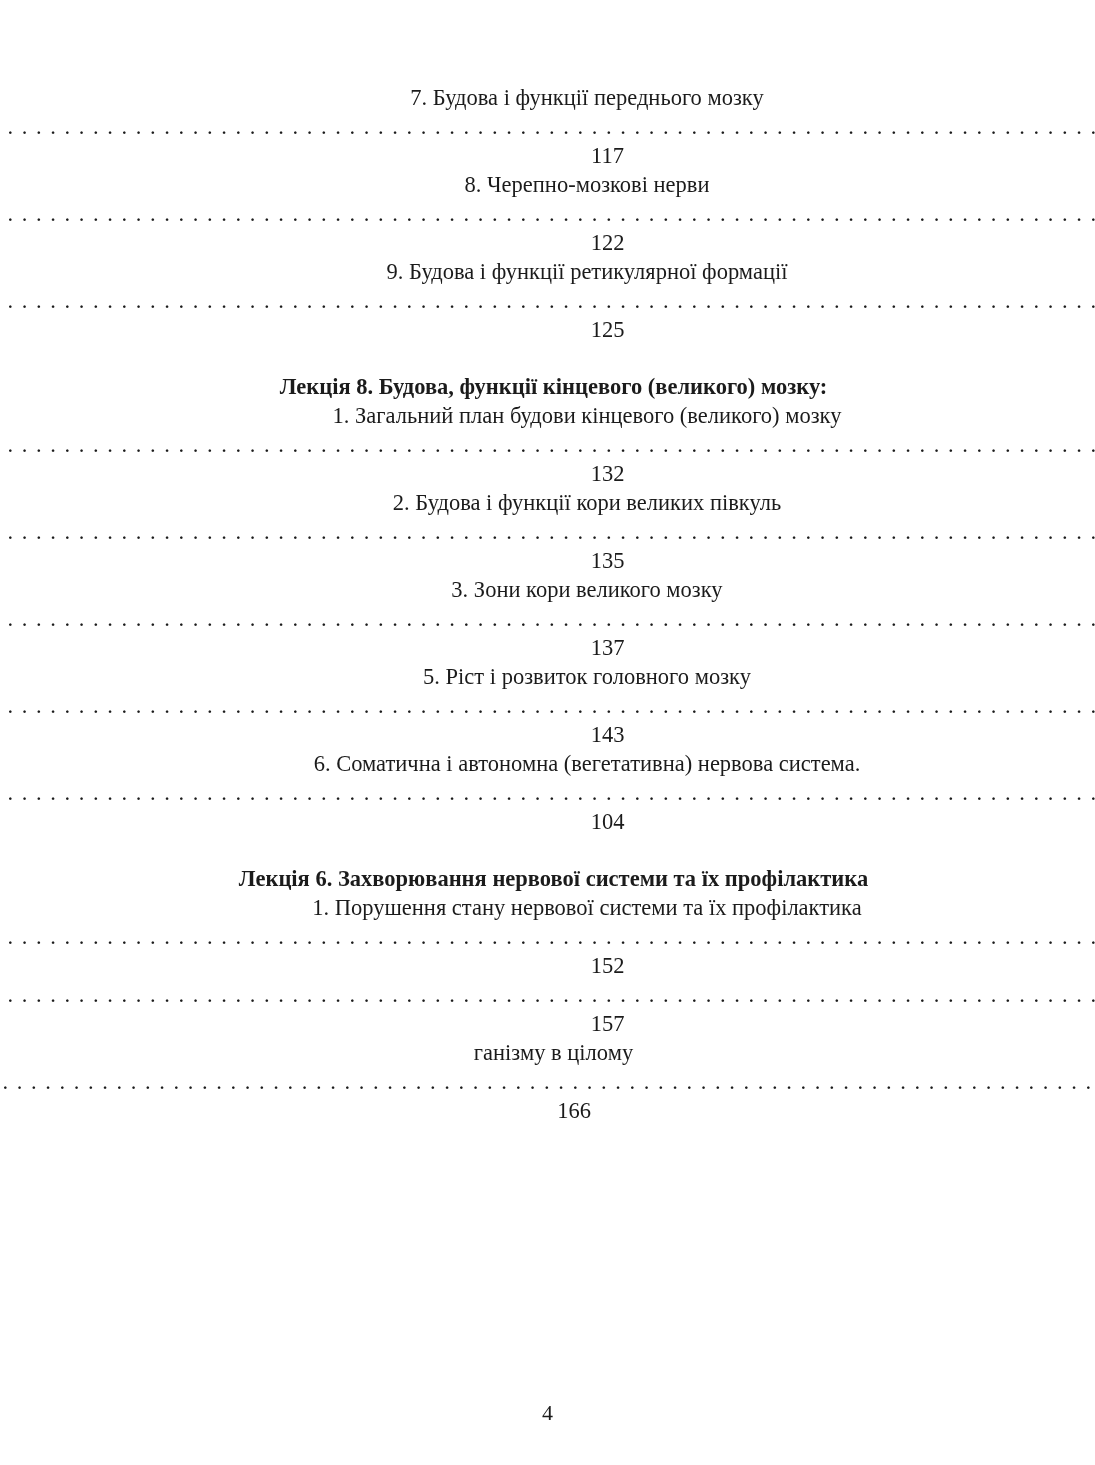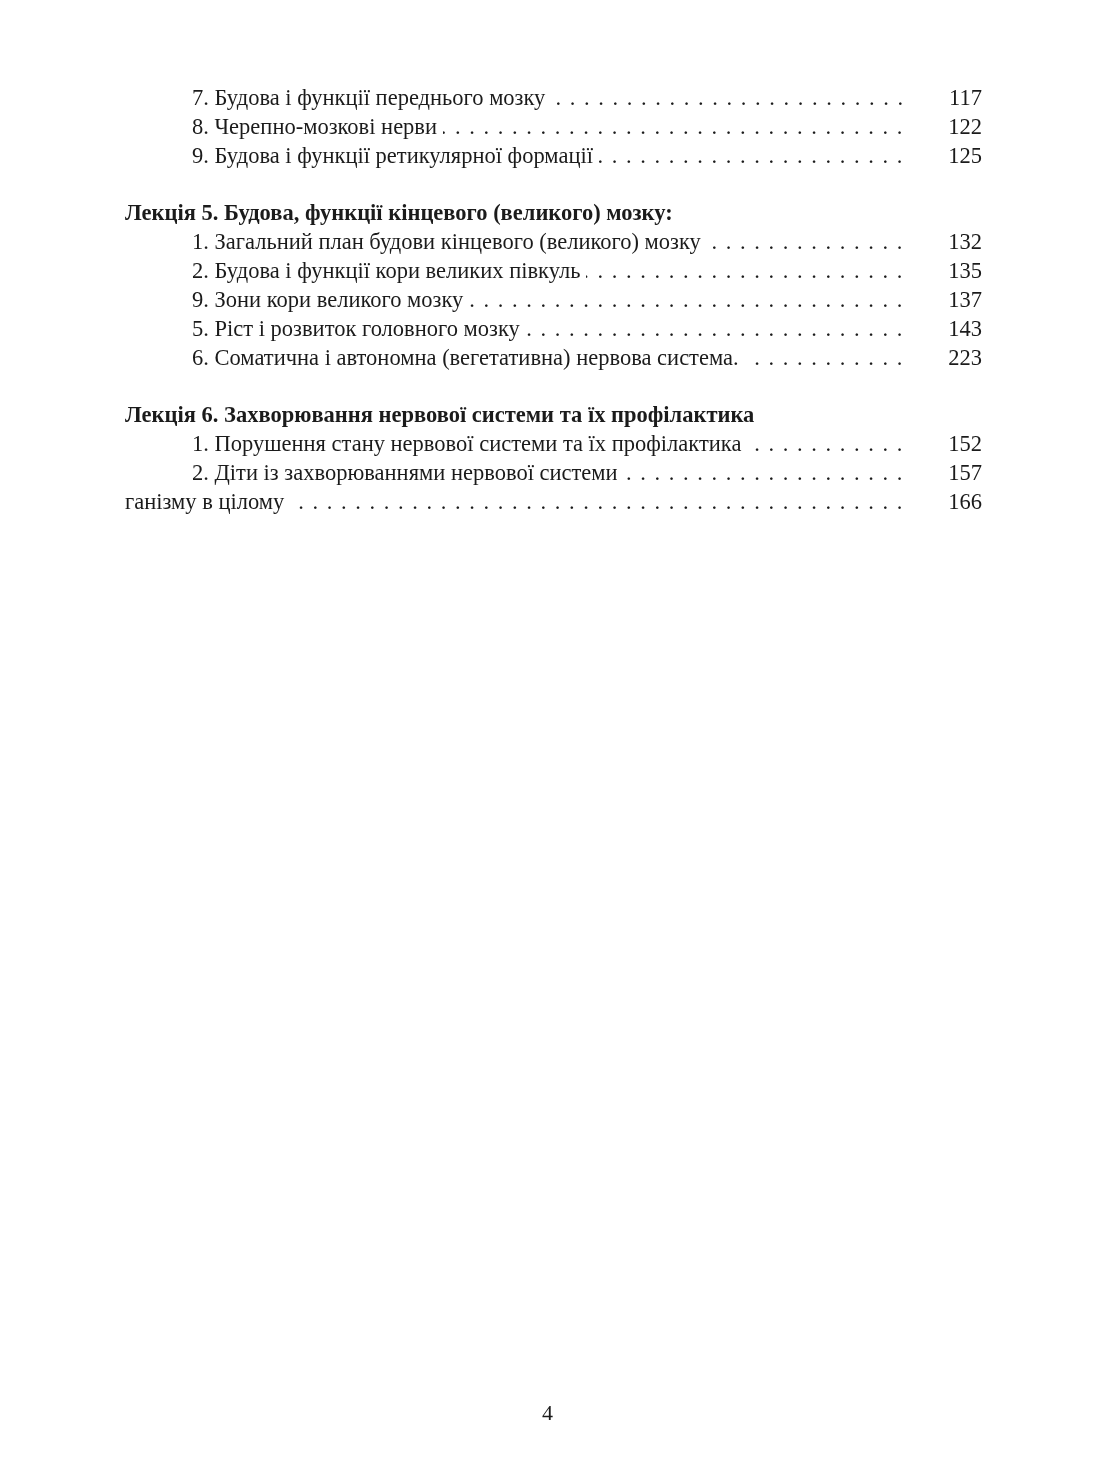--- a/index.html
+++ b/index.html
@@ -17,20 +17,21 @@
     left: 125px;
     right: 113px;
     top: 83px;
     font-size: 22.5px;
     line-height: 29px;
   }
   .row {
     display: flex;
     align-items: center;
     white-space: nowrap;
+    flex-direction: column;
   }
   .row.ind { padding-left: 67px; }
   .lbl { flex: 0 1 auto; }
   .bold { font-weight: bold; }
   .gap { margin-top: 28px; }
   .leader {
     flex: 1 1 auto;
     overflow: hidden;
     display: flex;
     justify-content: flex-end;
@@ -68,58 +69,57 @@
     <span class="leader"></span>
     <span class="pg">122</span>
   </div>
   <div class="row ind">
     <span class="lbl">9. Будова і функції ретикулярної формації</span>
     <span class="leader"></span>
     <span class="pg">125</span>
   </div>
 
   <div class="row gap">
-    <span class="lbl bold">Лекція 5. Будова, функції кінцевого (великого) мозку:</span>
+    <span class="lbl bold">Лекція 8. Будова, функції кінцевого (великого) мозку:</span>
   </div>
   <div class="row ind">
     <span class="lbl">1. Загальний план будови кінцевого (великого) мозку</span>
     <span class="leader"></span>
     <span class="pg">132</span>
   </div>
   <div class="row ind">
     <span class="lbl">2. Будова і функції кори великих півкуль</span>
     <span class="leader"></span>
     <span class="pg">135</span>
   </div>
   <div class="row ind">
-    <span class="lbl">9. Зони кори великого мозку</span>
+    <span class="lbl">3. Зони кори великого мозку</span>
     <span class="leader"></span>
     <span class="pg">137</span>
   </div>
   <div class="row ind">
     <span class="lbl">5. Ріст і розвиток головного мозку</span>
     <span class="leader"></span>
     <span class="pg">143</span>
   </div>
   <div class="row ind">
     <span class="lbl">6. Соматична і автономна (вегетативна) нервова система.</span>
     <span class="leader"></span>
-    <span class="pg">223</span>
+    <span class="pg">104</span>
   </div>
 
   <div class="row gap">
     <span class="lbl bold">Лекція 6. Захворювання нервової системи та їх профілактика</span>
   </div>
   <div class="row ind">
     <span class="lbl">1. Порушення стану нервової системи та їх профілактика</span>
     <span class="leader"></span>
     <span class="pg">152</span>
   </div>
   <div class="row ind">
-    <span class="lbl">2. Діти із захворюваннями нервової системи</span>
     <span class="leader"></span>
     <span class="pg">157</span>
   </div>
 
   <div class="row">
     <span class="lbl">ганізму в цілому</span>
     <span class="leader"></span>
     <span class="pg">166</span>
   </div>
 

